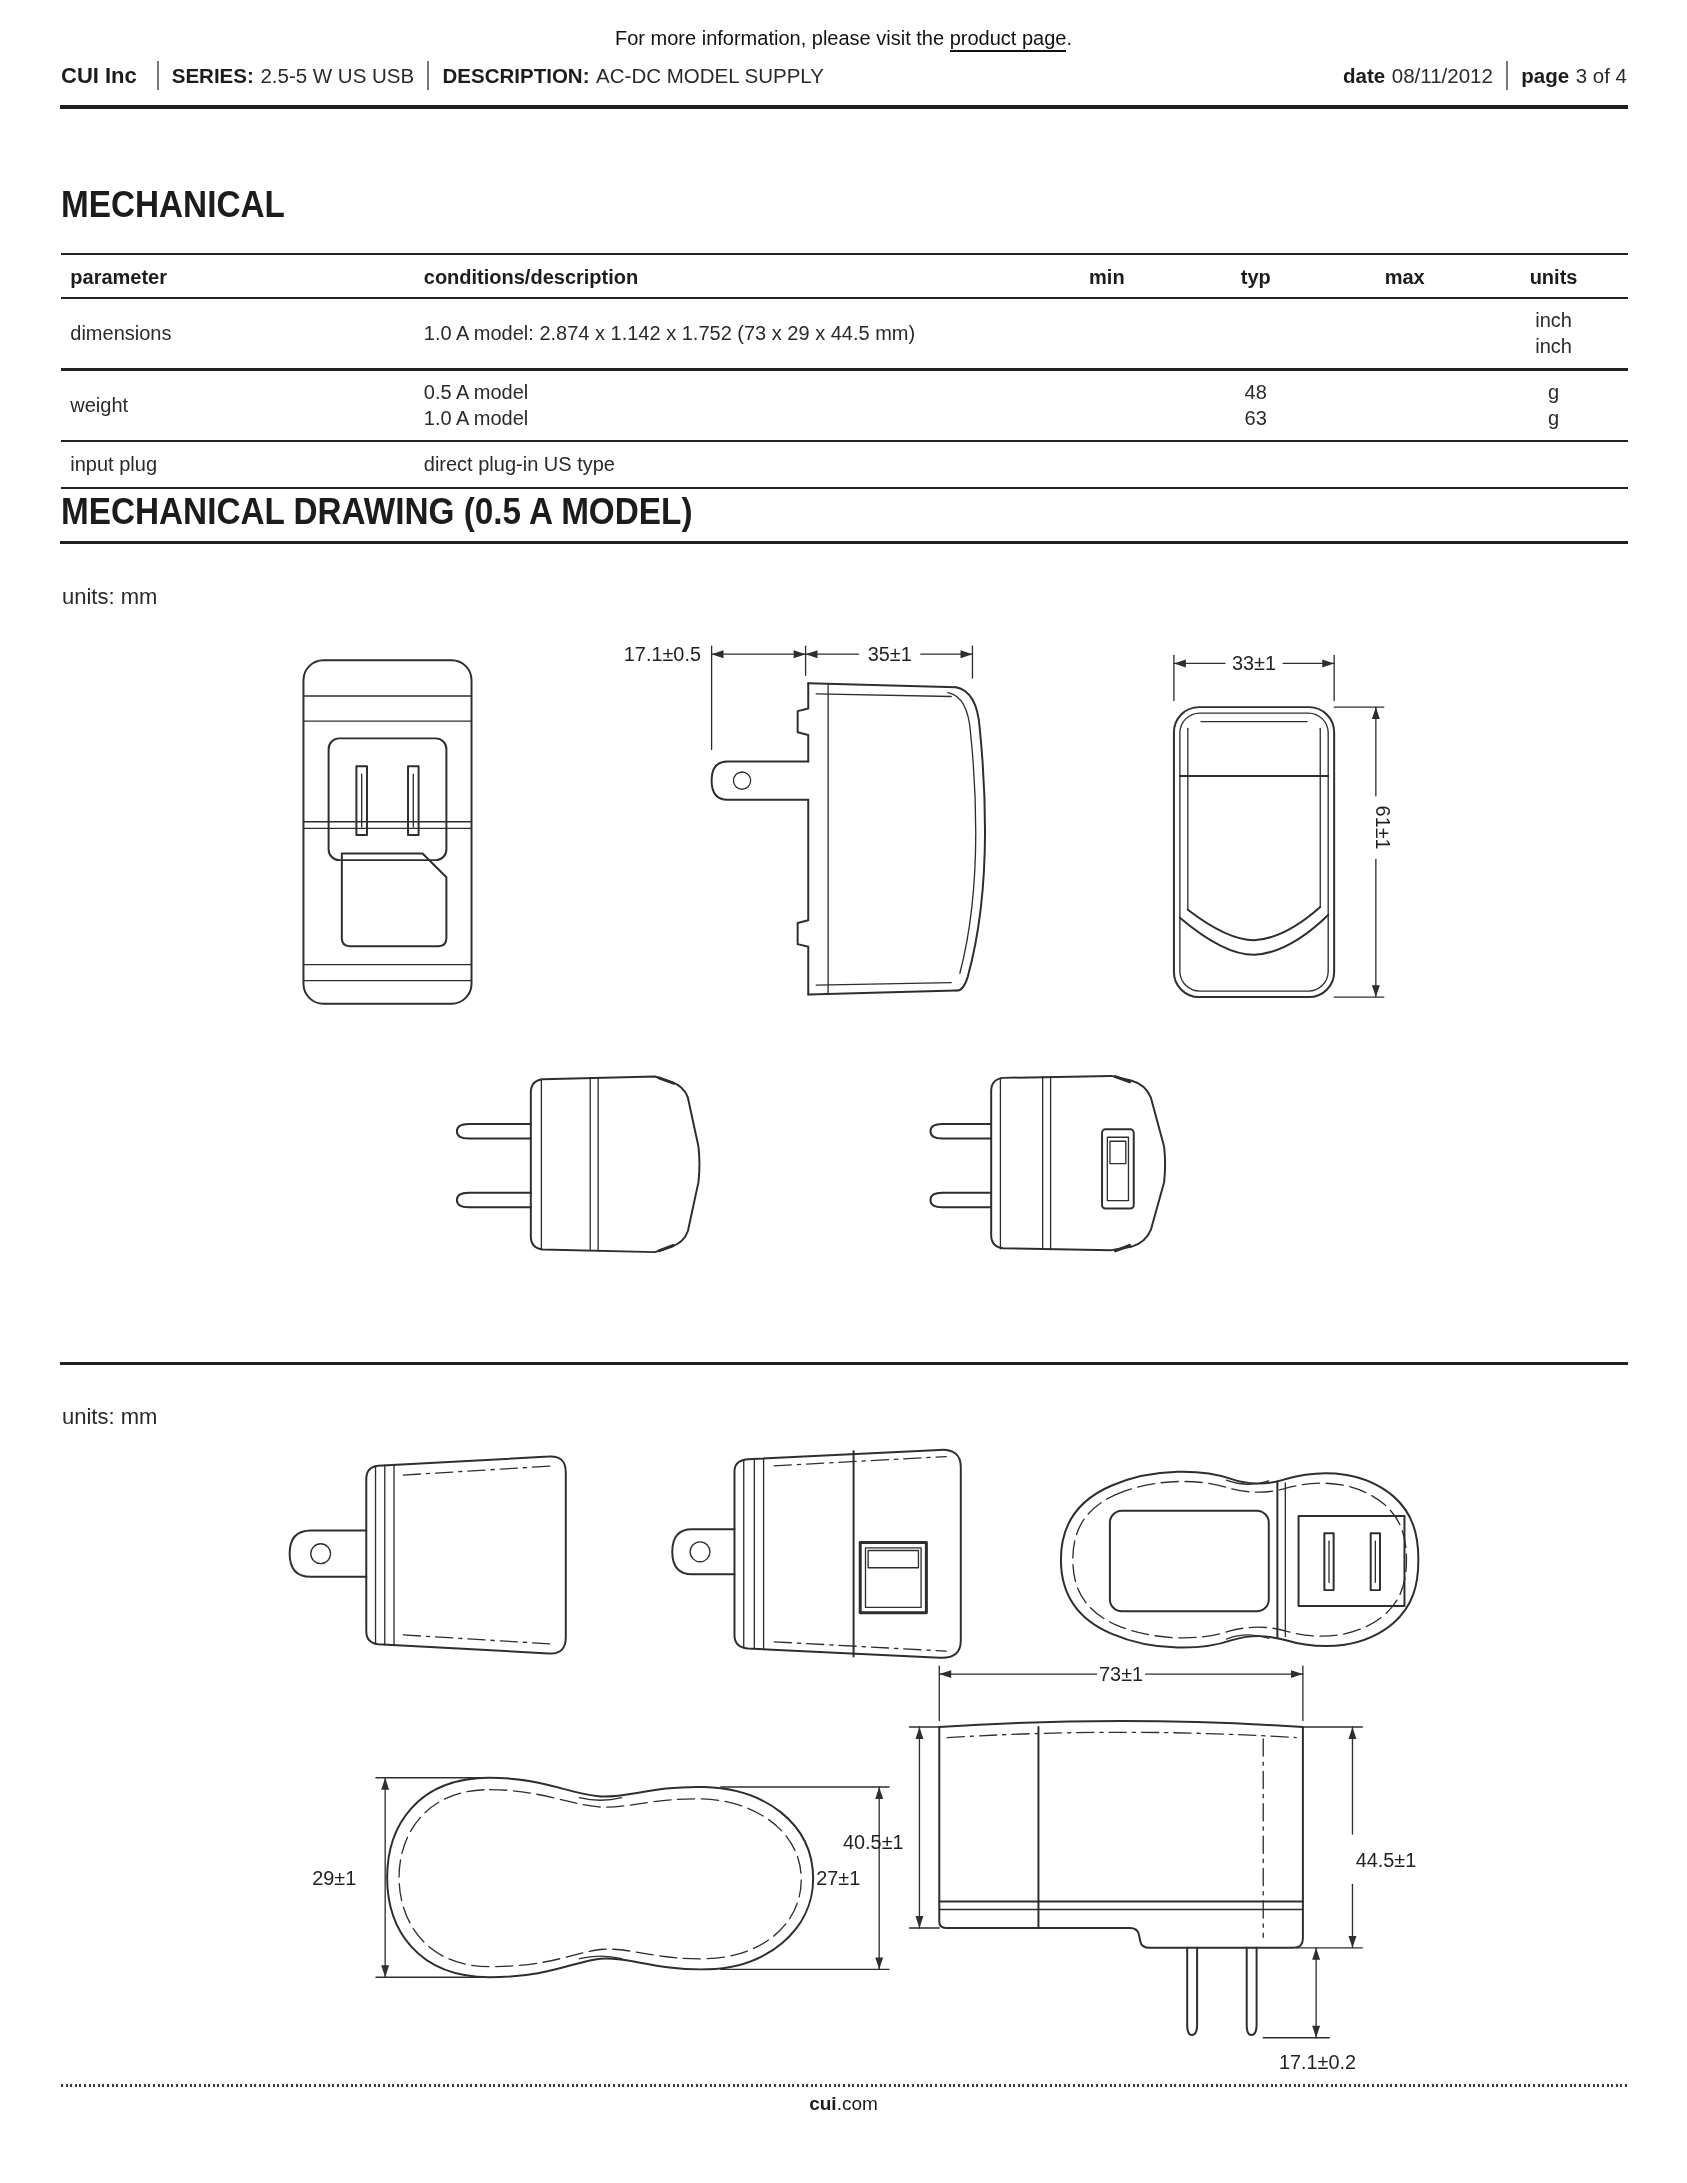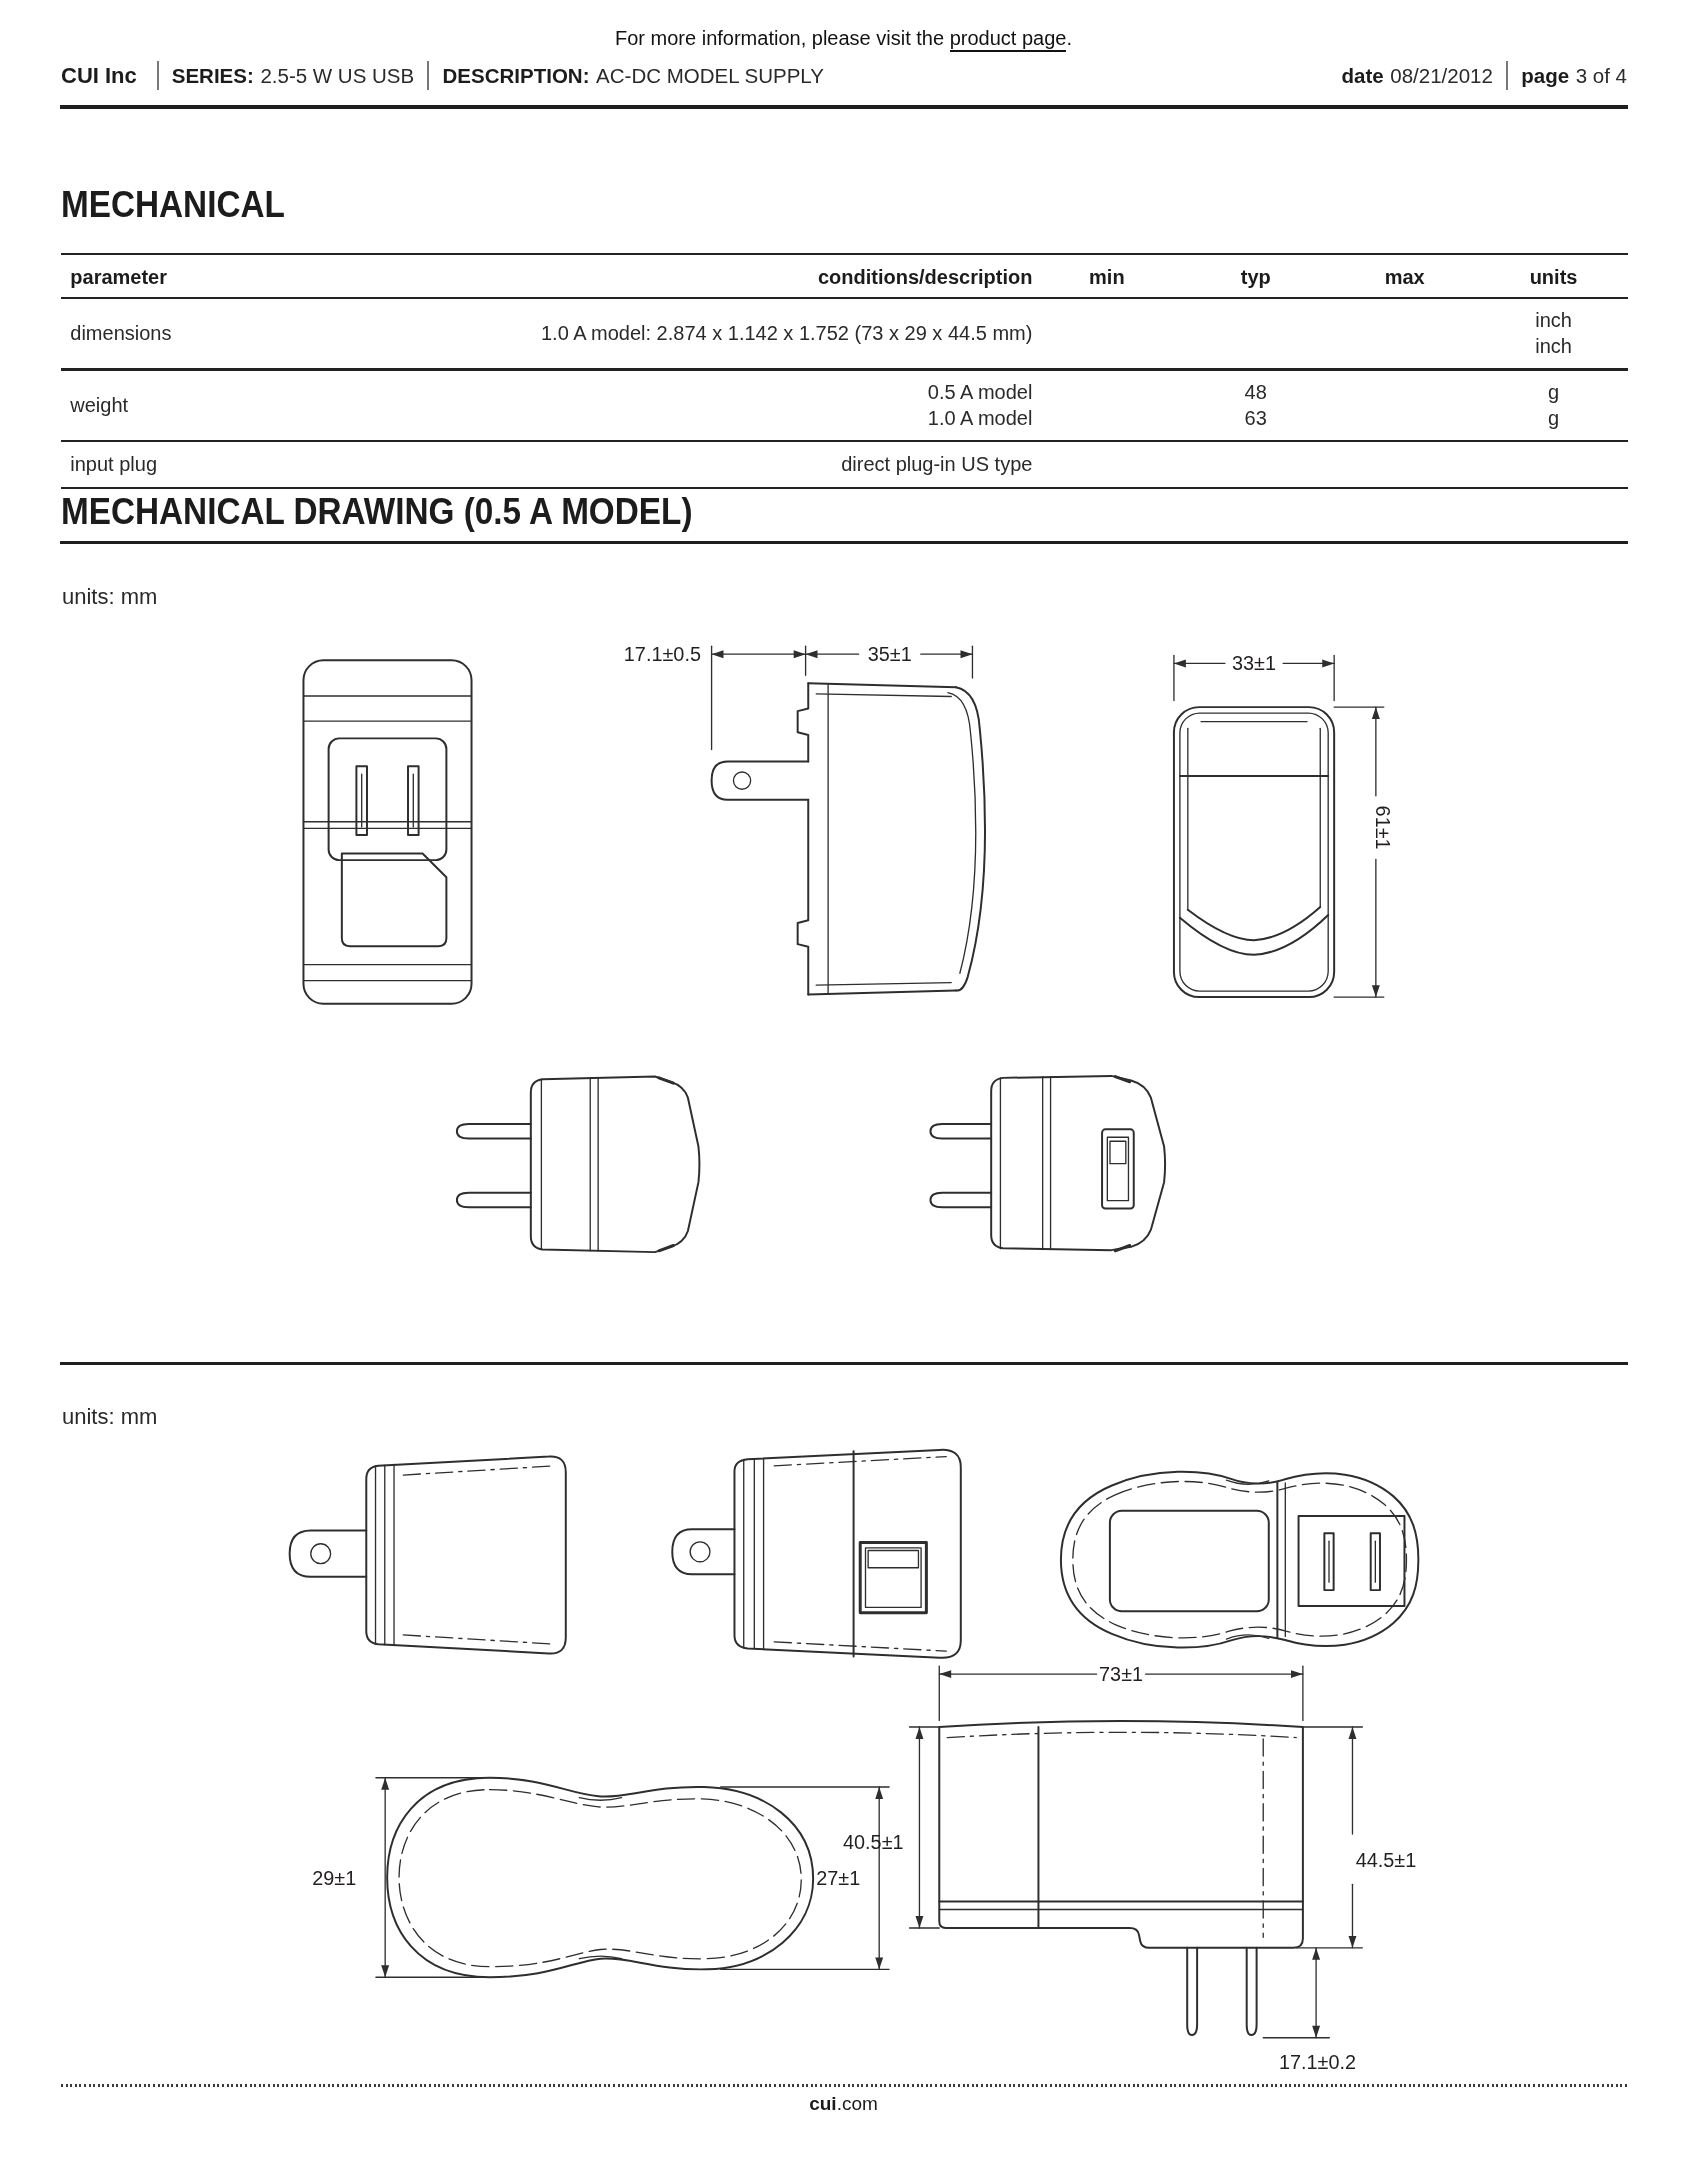--- a/index.html
+++ b/index.html
@@ -18,21 +18,21 @@
   .vd { display:inline-block; width:2px; height:29px; background:#77787b; margin:0 13.2px; }
   .hdr .lbl { font-weight:bold; color:#1c1c1c; margin-right:6.6px; }
   
   .mtable { font-size:20px; border-top:2.6px solid #222; color:#2a2a2c; }
   .trow { display:flex; align-items:center; }
   .thead { border-bottom:2.6px solid #222; font-weight:bold; color:#1c1c1c; padding:10.6px 0 8px 0; }
   .drow1 { border-bottom:3.3px solid #222; padding:8px 0; }
   .drow2 { border-bottom:2px solid #222; padding:8px 0; }
   .drow3 { border-bottom:2.6px solid #222; padding:9.3px 0; }
   .cp { width:363px; padding-left:9.3px; box-sizing:border-box; }
-  .cc { width:609px;text-align:right; }
+  .cc { width:609px; }
   .cn,.ct,.cm,.cu { width:149px; text-align:center; }
   .ln { line-height:26.5px; min-height:26.5px; }
   .units-note { font-size:22px; color:#2a2a2c; }
   
   svg { overflow:visible; }
   .s  { stroke:#2e2e2e; stroke-width:3; fill:none; stroke-linecap:round; stroke-linejoin:round; }
   .t  { stroke-width:2; }
   .w4 { stroke-width:4.5; }
   .dsh { stroke-dasharray:26 10; }
   .dd  { stroke-dasharray:26 9 5 9; }
@@ -54,21 +54,21 @@
     <span class="lbl" style="font-size:22px;">CUI Inc</span>
     <span class="vd"></span>
     <span class="lbl">SERIES:</span>
     <span>2.5-5 W US USB</span>
     <span class="vd"></span>
     <span class="lbl">DESCRIPTION:</span>
     <span>AC-DC MODEL SUPPLY</span>
   </div>
   <div class="abs hdr" style="right:60px; top:61px;">
     <span class="lbl">date</span>
-    <span>08/21/2012</span>
+    <span>08/11/2012</span>
     <span class="vd"></span>
     <span class="lbl">page</span>
     <span>3 of 4</span>
   </div>
   <div class="abs rule" style="left:60px; top:105px; width:1568px; height:4px;"></div>
 
   <div class="abs" style="left:61px; top:184px;">
     <span class="din h1">MECHANICAL</span>
   </div>
 

